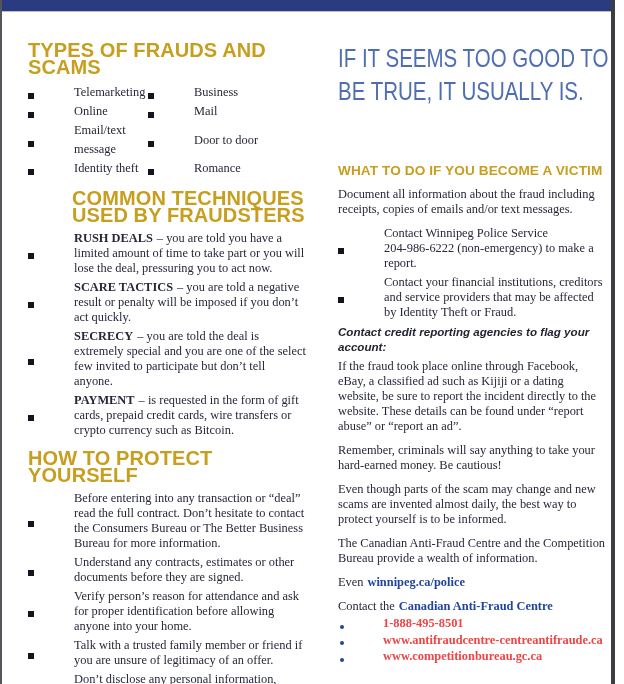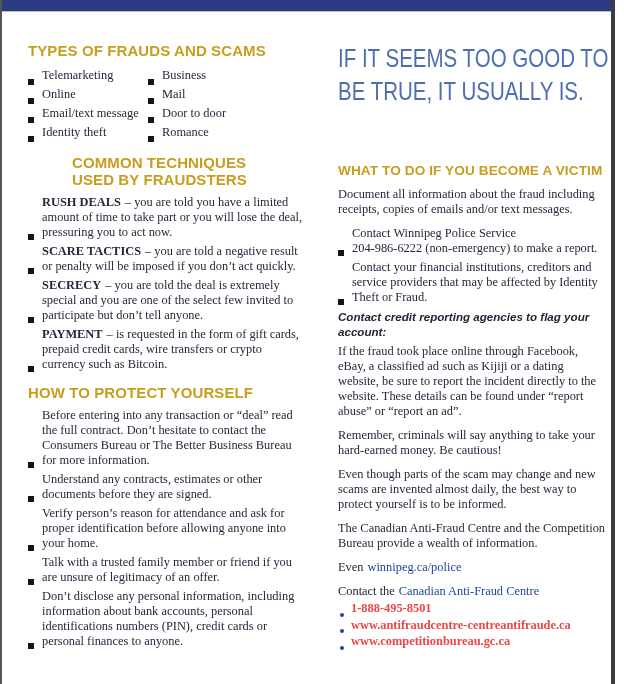--- a/index.html
+++ b/index.html
@@ -33,42 +33,43 @@
     background: #3d3d46;
   }
 
   .col-left  { position: absolute; left: 28px;  top: 42px; width: 278px; }
   .col-right { position: absolute; left: 338px; top: 40px; width: 268px; }
 
   h2.gold {
     font-family: "Liberation Sans", sans-serif;
     font-weight: bold;
     color: #c79e1e;
-    font-size: 15px;
+    font-size: 20px;
     line-height: 17px;
     margin: 0 0 7px 0;
     letter-spacing: 0.1px;
   }
   h2.gold.small { font-size: 13.6px; line-height: 16px; margin-bottom: 8px; }
   .heading-line { display: block; margin-left: 44px; }
 
   
   .types-grid {
     display: grid;
     grid-template-columns: 120px auto;
     margin: 0 0 12px 0;
   }
   .types-grid .li { line-height: 19px; margin: 0; }
 
   .li {
     display: flex;
-    align-items: flex-end;
+    align-items: center;
     font-size: 12.4px;
     line-height: 15px;
     margin: 0 0 4px 0;
+    gap: 32px;
   }
   .sq {
     flex: 0 0 auto;
     width: 6px; height: 6px;
     background: #14141e;
     margin: 5px 8px 0 0;
   }
   .types-grid .sq { margin-top: 7px; }
   .li-lead { font-weight: bold; margin-right: 4px; white-space: nowrap; margin-top: 32px; }
   .li-text { white-space: pre-line; }
@@ -96,21 +97,21 @@
     font-size: 11.6px;
     line-height: 15px;
     margin: 0 0 5px 0;
     color: #222432;
   }
   .victim-bullets { margin: 0 0 4px 0; }
   .credit-bullets .li { margin-bottom: 6px; }
 
   .link-line { font-size: 12.4px; line-height: 15px; margin: 0 0 9px 0; }
   .link-line .prefix { margin-right: 4px; }
-  .link { color: #21459c; font-weight: normal; text-decoration: none; cursor: pointer; }
+  .link { color: #21459c; font-weight: bold; text-decoration: none; cursor: pointer; }
 
   .contact-list { margin: 2px 0 0 0; }
   .contact-list .li { margin-bottom: 1px; line-height: 15.5px; }
   .dot {
     flex: 0 0 auto;
     width: 4px; height: 4px;
     border-radius: 50%;
     background: #21459c;
     margin: 6px 7px 0 2px;
   }

